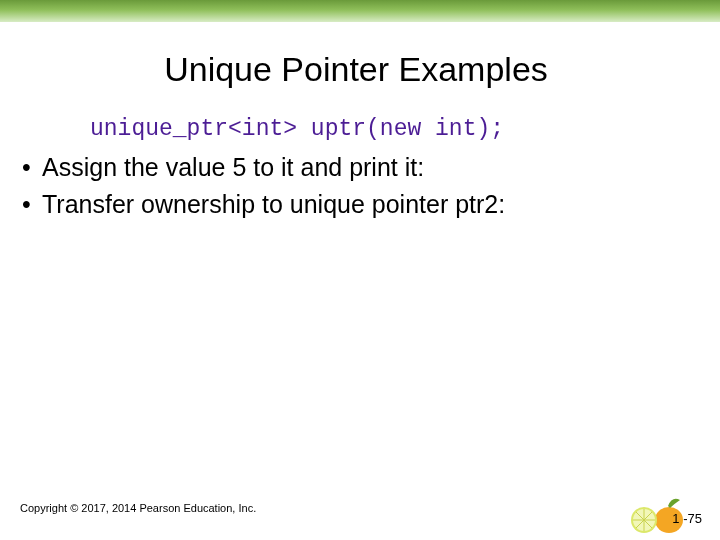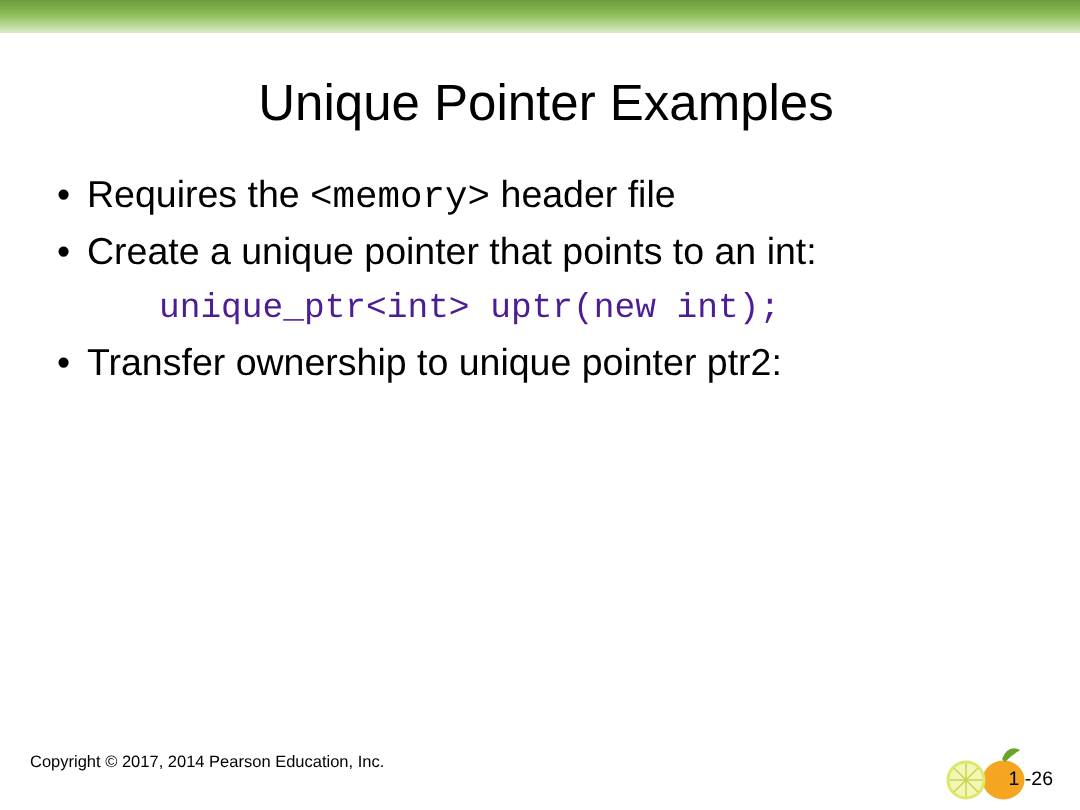--- a/index.html
+++ b/index.html
@@ -7,21 +7,21 @@
   body {
     font-family: Arial, Helvetica, sans-serif;
     background: #ffffff;
     position: relative;
   }
   .topbar {
     height: 22px;
     background: linear-gradient(to bottom, #6a9a3a 0%, #8fbf5a 45%, #d8ecc5 100%);
   }
   .content {
-    padding: 28px 26px 0 34px;
+    padding: 28px 26px 0 18px;
   }
   .title {
     text-align: center;
     font-size: 34px;
     font-weight: 400;
     color: #000;
     margin-bottom: 26px;
   }
   ul.outer { list-style: none; }
   ul.outer > li {
@@ -75,30 +75,27 @@
   }
 </style>
 </head>
 <body>
 
 <div class="topbar"></div>
 
 <div class="content">
   <h1 class="title">Unique Pointer Examples</h1>
 
+  <div class="codeblock">unique_ptr&lt;int&gt; uptr(new int);</div>
+
   <ul class="outer">
     <li>
-      <span>Requires the </span><span class="codeinline">&lt;memory&gt;</span><span>  header file</span>
-    </li>
-    <li>
-      <span>Create a unique pointer that points to an int:</span>
+      <span>Assign the value 5 to it and print it:</span>
     </li>
   </ul>
-  <div class="codeblock">unique_ptr&lt;int&gt; uptr(new int);</div>
-
 
   <ul class="outer">
     <li>
       <span>Transfer ownership to unique pointer ptr2:</span>
     </li>
   </ul>
 </div>
 
 <div class="footer">Copyright © 2017, 2014 Pearson Education, Inc.</div>
 
@@ -110,13 +107,13 @@
     <circle cx="22" cy="30" r="11" fill="#f2f7b8"></circle>
     <g stroke="#c9d24f" stroke-width="1">
       <line x1="22" y1="19" x2="22" y2="41"></line>
       <line x1="11" y1="30" x2="33" y2="30"></line>
       <line x1="14" y1="22" x2="30" y2="38"></line>
       <line x1="30" y1="22" x2="14" y2="38"></line>
     </g>
   </g>
 </svg>
 
-<div class="pagenum">1 -26</div>
+<div class="pagenum">1 -75</div>
 
 </body></html>

